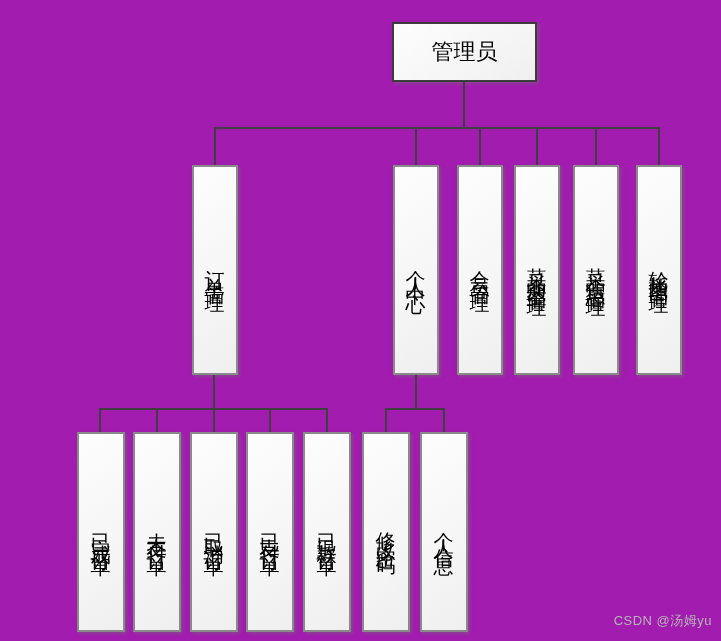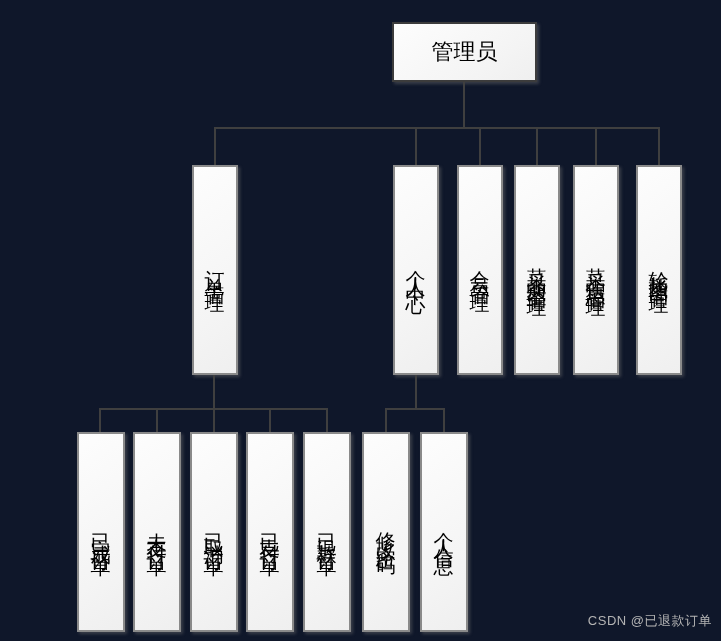--- a/index.html
+++ b/index.html
@@ -4,21 +4,21 @@
 <style>
   html, body {
     margin: 0;
     padding: 0;
     background: #ffffff;
   }
   #canvas {
     position: relative;
     width: 721px;
     height: 641px;
-    background: #0f172a;
+    background: #a21caf;
     overflow: hidden;
     font-family: "Liberation Sans", sans-serif;
   }
   
   .node {
     position: absolute;
     box-sizing: border-box;
     background: linear-gradient(145deg, #fdfdfd 0%, #f4f4f4 70%, #efefef 100%);
     border: 2px solid #8a8a8a;
     box-shadow: 2px 2px 3px rgba(110,110,110,0.45);
@@ -128,15 +128,15 @@
   <div class="vline" style="left:385px; top:408px; height:24px;"></div>
   <div class="vline" style="left:443px; top:408px; height:24px;"></div>
 
   <div class="node vnode lvl3" style="left:362px;">
     <span>修改密码</span>
   </div>
   <div class="node vnode lvl3" style="left:420px;">
     <span>个人信息</span>
   </div>
 
-  <div class="watermark">CSDN @已退款订单</div>
+  <div class="watermark">CSDN @汤姆yu</div>
 
 </div>
 
 </body></html>

